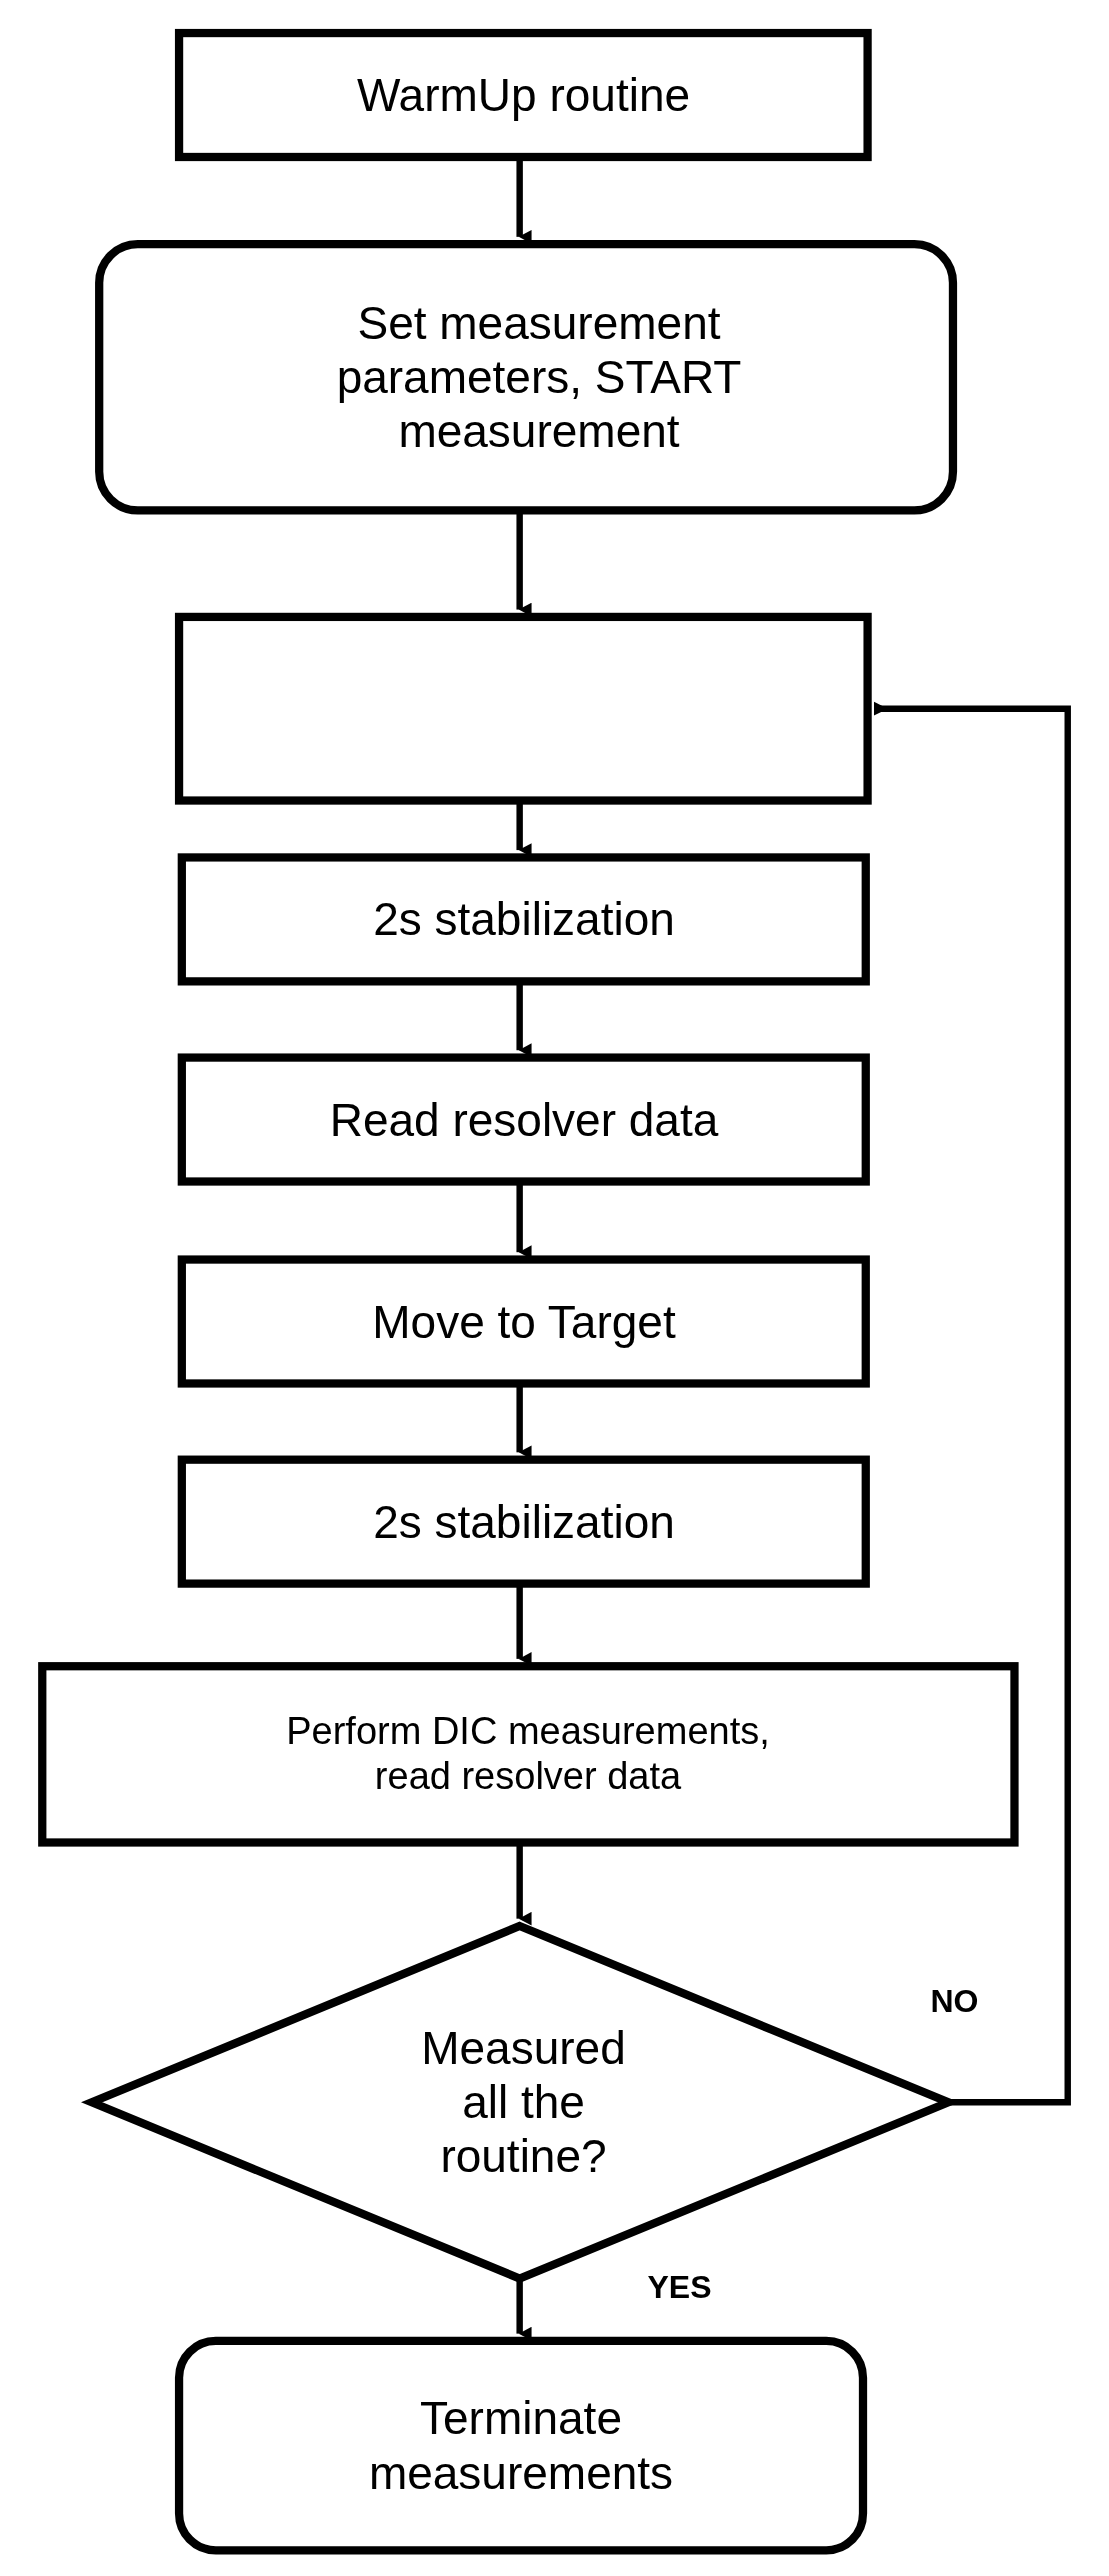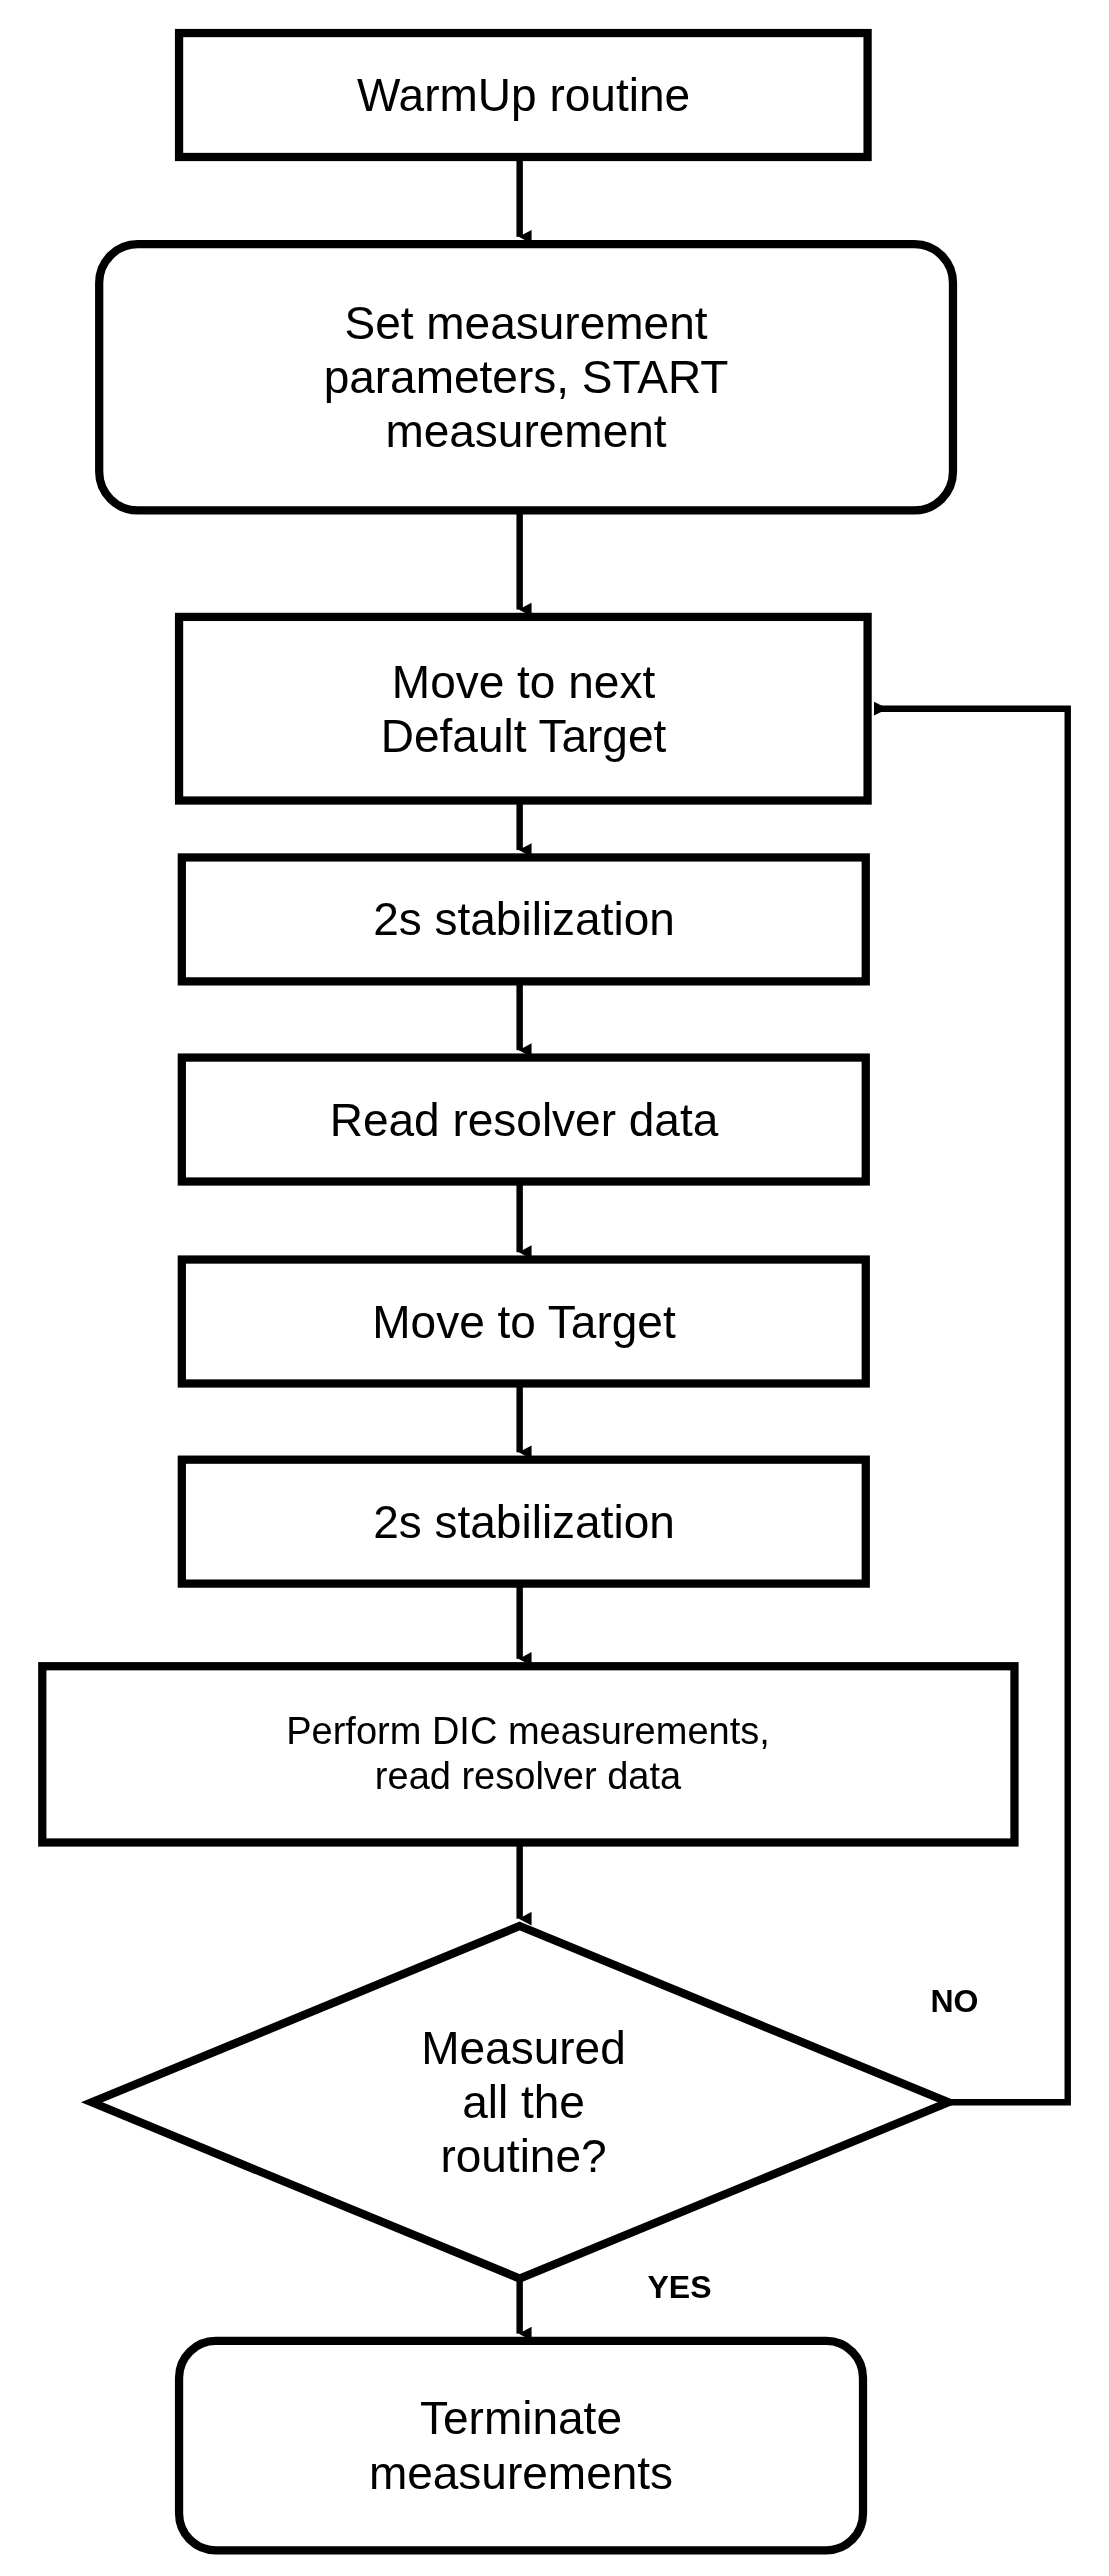--- a/index.html
+++ b/index.html
@@ -99,26 +99,24 @@
 
     <line x1="566" y1="2007" x2="566" y2="2090" stroke="#000000" stroke-width="7" marker-end="url(#arrowDown)"></line>
 
     <path d="M 1033 2290 L 1163 2290 L 1163 772 L 953 772" fill="none" stroke="#000000" stroke-width="7" marker-end="url(#arrowLeft)"></path>
 
     <line x1="566" y1="2482" x2="566" y2="2542" stroke="#000000" stroke-width="7" marker-end="url(#arrowDown)"></line>
   </svg>
 
   <div class="node-label fs-big" style="left:179px; top:33px; width:689px; height:124px;">WarmUp routine</div>
 
-  <div class="node-label fs-big" style="left:99px; top:244px; width:854px; height:266px;">Set measurement
+  <div class="node-label fs-big" style="left:112px; top:244px; width:854px; height:266px;">Set measurement
 parameters, START
 measurement</div>
 
-  <div class="node-label fs-big" style="left:179px; top:617px; width:689px; height:184px;">Move to next
-Default Target</div>
 
   <div class="node-label fs-big" style="left:182px; top:857px; width:684px; height:124px;">2s stabilization</div>
 
   <div class="node-label fs-big" style="left:182px; top:1058px; width:684px; height:124px;">Read resolver data</div>
 
   <div class="node-label fs-big" style="left:182px; top:1260px; width:684px; height:124px;">Move to Target</div>
 
   <div class="node-label fs-big" style="left:182px; top:1460px; width:684px; height:124px;">2s stabilization</div>
 
   <div class="node-label fs-mid" style="left:42px; top:1666px; width:972px; height:176px;">Perform DIC measurements,

